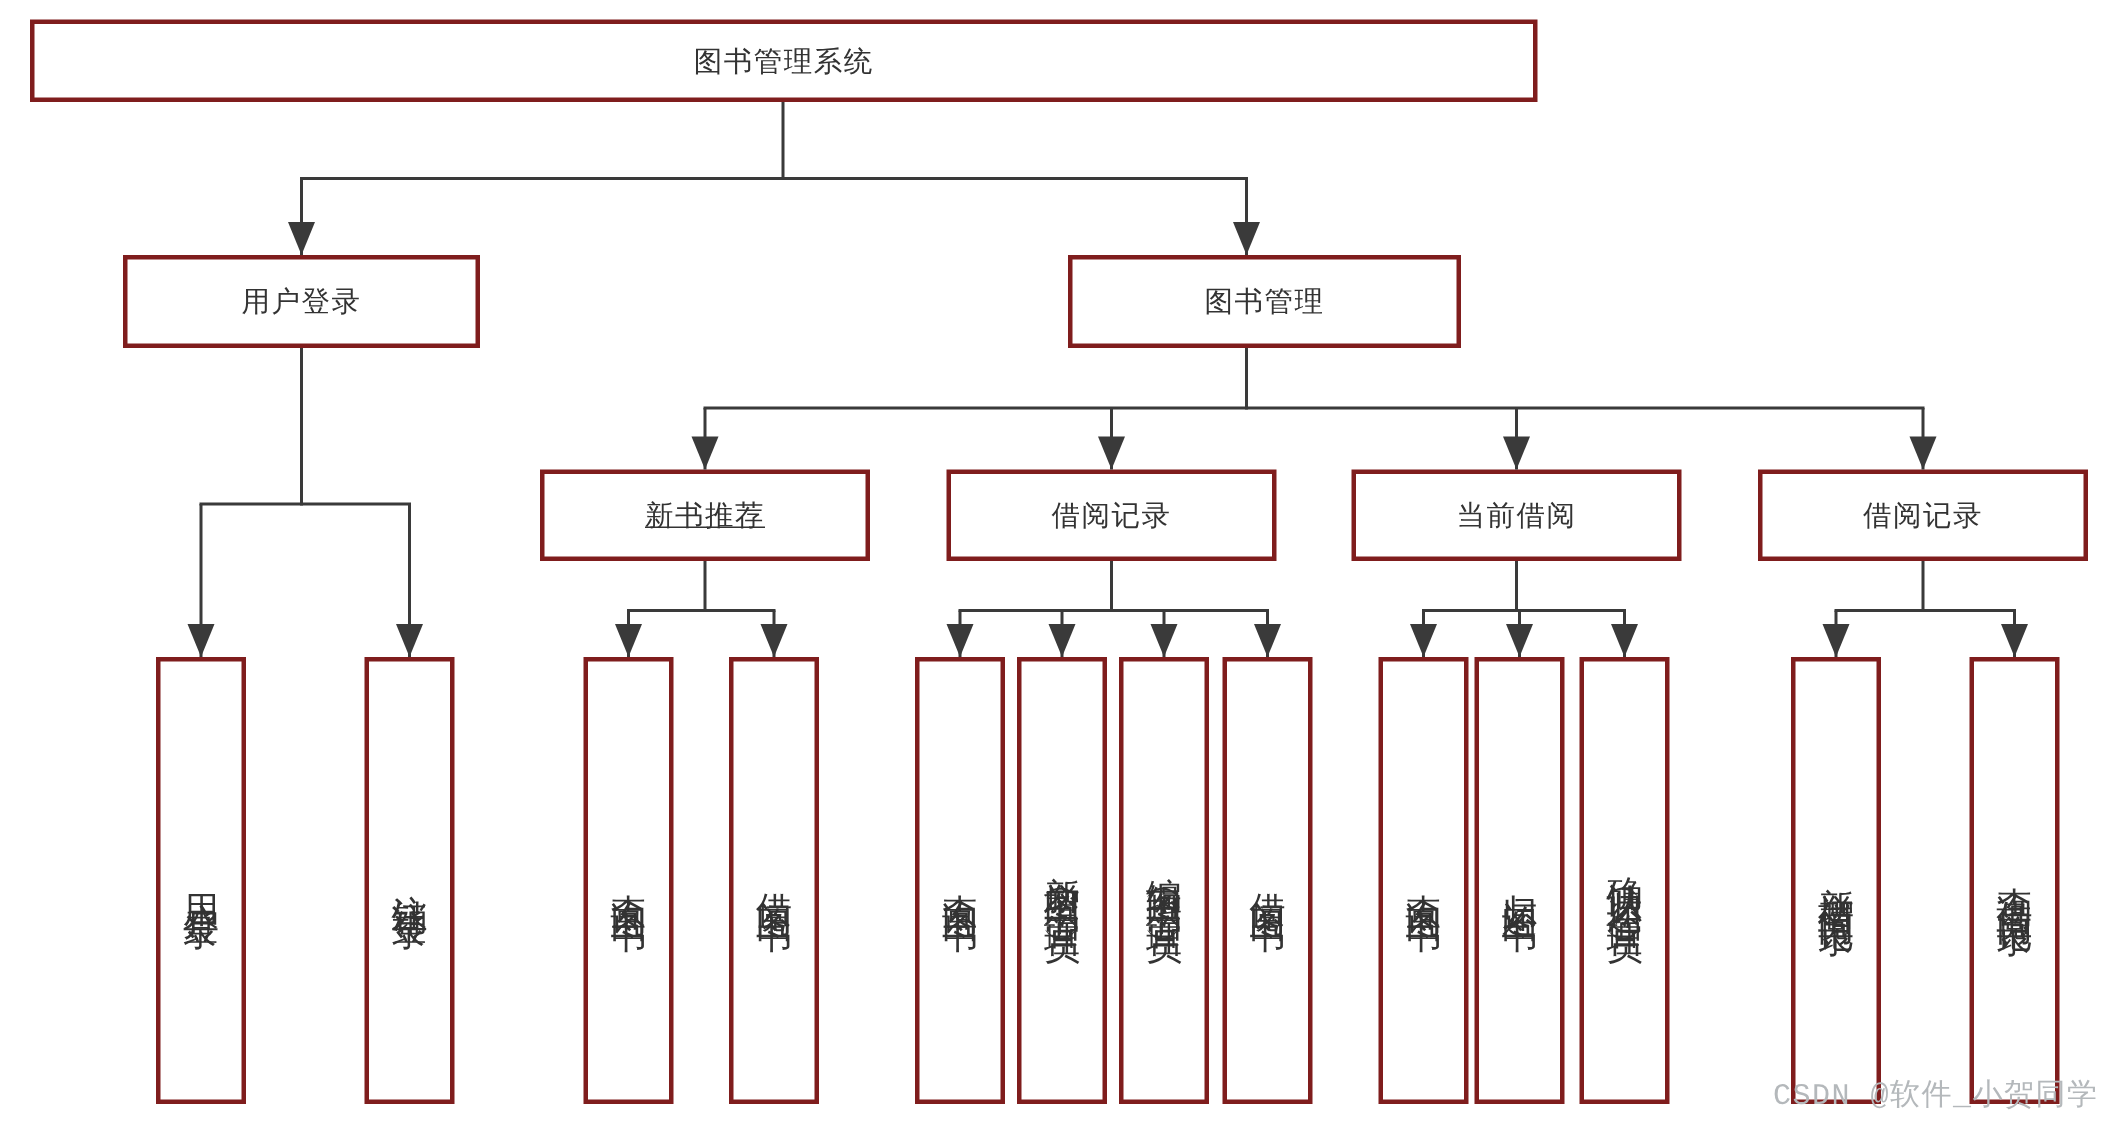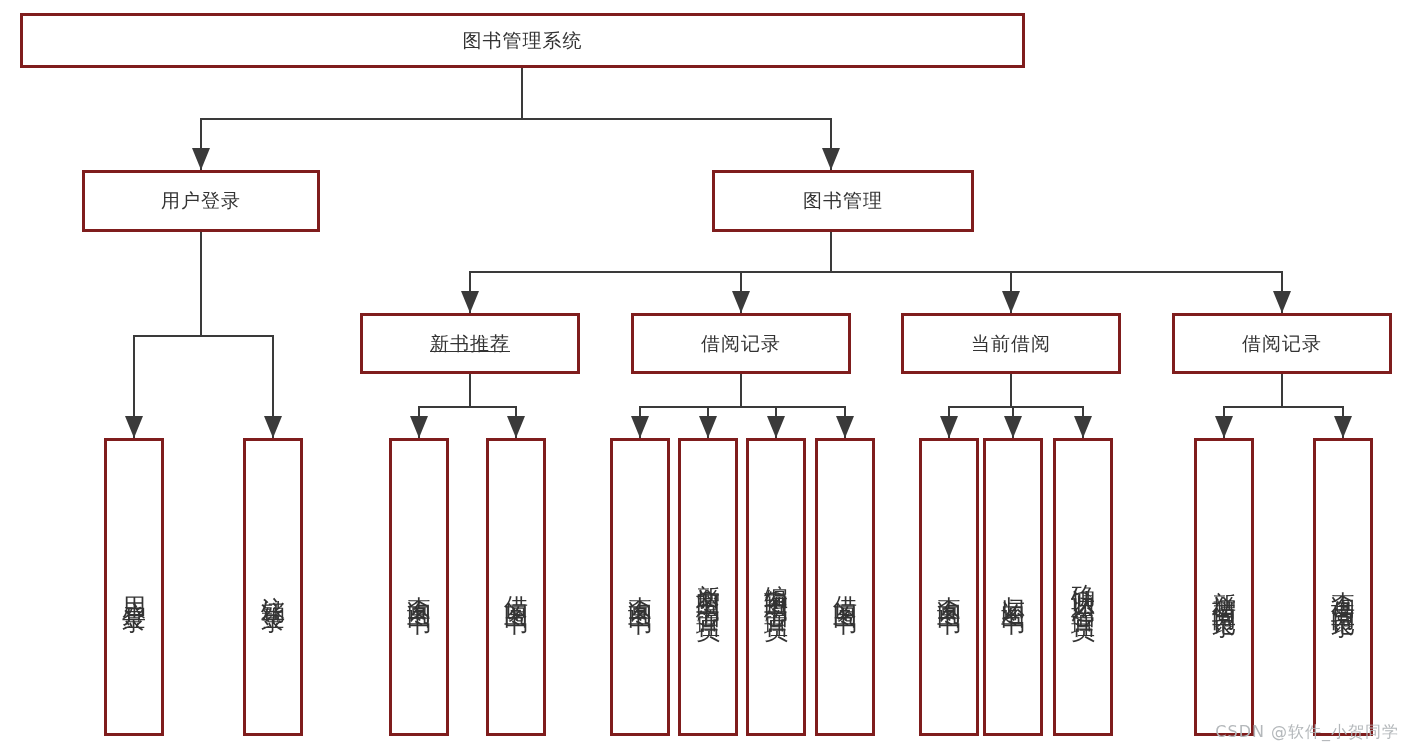--- a/index.html
+++ b/index.html
@@ -41,24 +41,25 @@
     position: absolute;
     width: 0; height: 0;
     border-left: 9px solid transparent;
     border-right: 9px solid transparent;
     border-top: 22px solid #3a3a3a;
   }
   .watermark {
     position: absolute;
     right: 6px;
     bottom: 4px;
-    font-size: 16px;
+    font-size: 20px;
     color: #b4b8bb;
     letter-spacing: 1px;
     white-space: nowrap;
+    font-family: Liberation Mono, monospace;
   }
 </style>
 </head>
 <body>
 
 <div id="canvas">
 
   <div class="box" style="left:20px; top:13px; width:1005px; height:55px;">
     <span class="hlabel">图书管理系统</span>
   </div>

